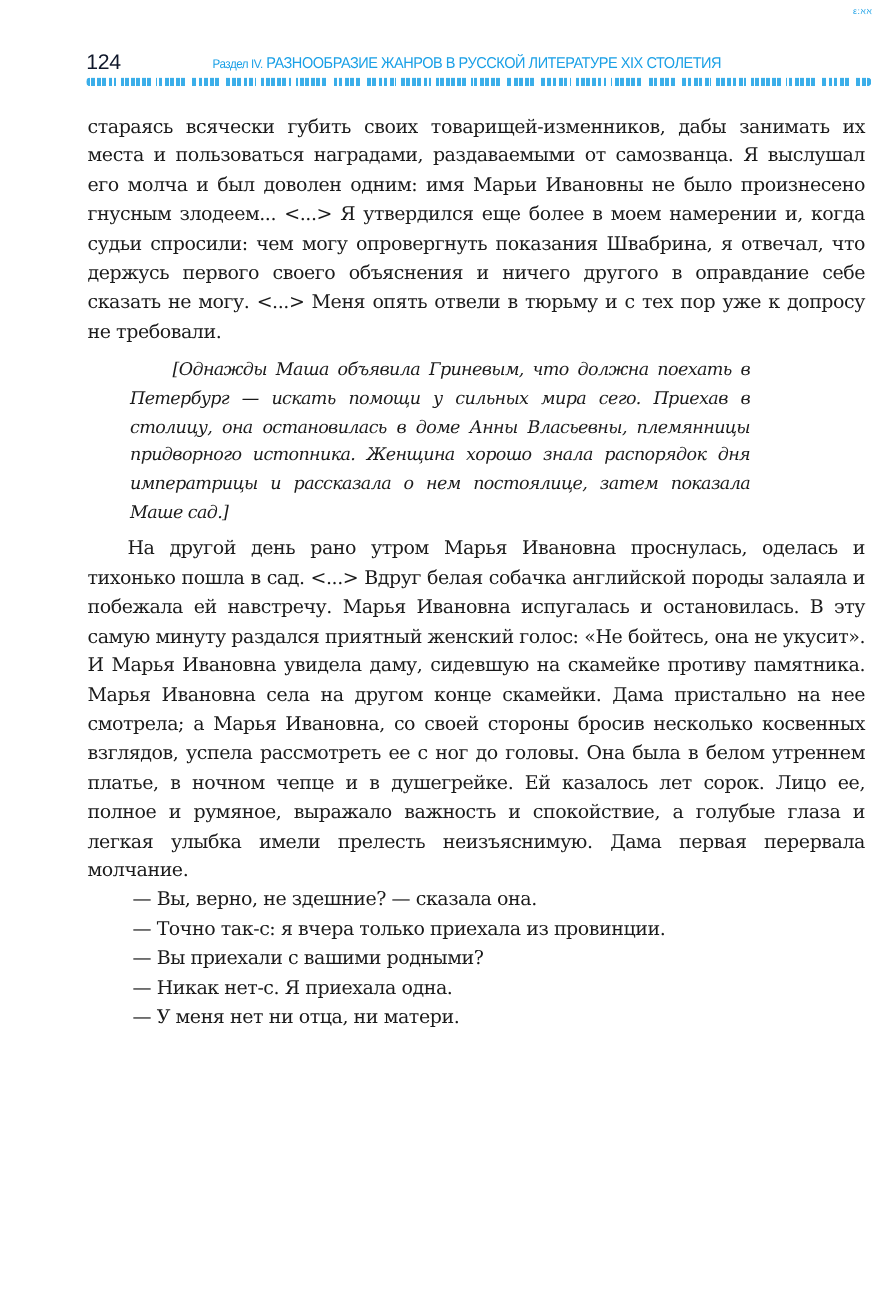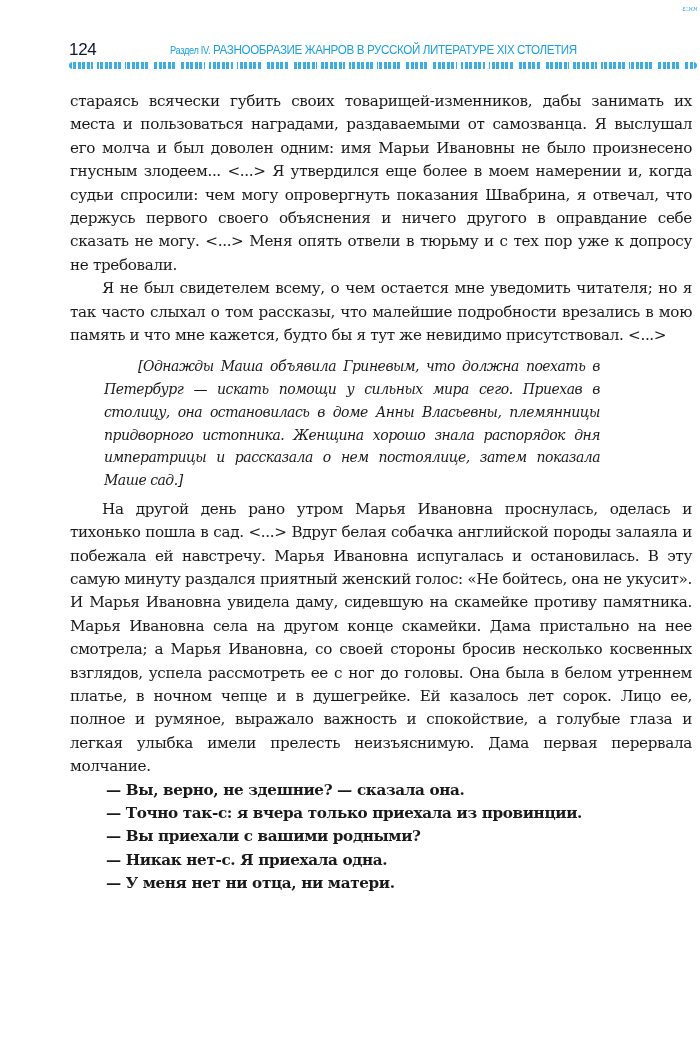--- a/index.html
+++ b/index.html
@@ -36,36 +36,35 @@
     letter-spacing: -0.35px;
   }
   .text-body p { margin: 0; }
   .indent { text-indent: 32px; }
   .quote-block {
     margin: 8px 0 6px 34px; width: 496px; font-size: 14px; line-height: 22.7px;
     text-align: justify; letter-spacing: -0.5px;
   }
   .quote-block p { margin: 0; text-indent: 34px; font-style: italic; }
   .dialogue { margin: 0; padding-left: 36px; text-align: left; }
-  .line { display: block; font-weight: bold; }
+  .line { display: block; }
 </style>
 </head>
 <body>
 
 <div class="corner-mark">ε:ℵℵ</div>
 
 <div class="header">
   <span class="page-number">124</span>
   <span class="running-title"><span class="small">Раздел IV.</span> <span>РАЗНООБРАЗИЕ ЖАНРОВ В РУССКОЙ ЛИТЕРАТУРЕ XIX СТОЛЕТИЯ</span></span>
   <div class="ornament"></div>
 </div>
 
 <div class="text-body">
   <p>стараясь всячески губить своих товарищей-изменников, дабы занимать их места и пользоваться наградами, раздаваемыми от самозванца. Я выслушал его молча и был доволен одним: имя Марьи Ивановны не было произнесено гнусным злодеем... &lt;...&gt; Я утвердился еще более в моем намерении и, когда судьи спросили: чем могу опровергнуть показания Швабрина, я отвечал, что держусь первого своего объяснения и ничего другого в оправдание себе сказать не могу. &lt;...&gt; Меня опять отвели в тюрьму и с тех пор уже к допросу не требовали.</p>
-  <p class="indent">Я не был свидетелем всему, о чем остается мне уведомить читателя; но я так часто слыхал о том рассказы, что малейшие подробности врезались в мою память и что мне кажется, будто бы я тут же невидимо присутствовал. &lt;...&gt;</p>
   <div class="quote-block">
     <p>[Однажды Маша объявила Гриневым, что должна поехать в Петербург — искать помощи у сильных мира сего. Приехав в столицу, она остановилась в доме Анны Власьевны, племянницы придворного истопника. Женщина хорошо знала распорядок дня императрицы и рассказала о нем постоялице, затем показала Маше сад.]</p>
   </div>
   <p class="indent">На другой день рано утром Марья Ивановна проснулась, оделась и тихонько пошла в сад. &lt;...&gt; Вдруг белая собачка английской породы залаяла и побежала ей навстречу. Марья Ивановна испугалась и остановилась. В эту самую минуту раздался приятный женский голос: «Не бойтесь, она не укусит». И Марья Ивановна увидела даму, сидевшую на скамейке противу памятника. Марья Ивановна села на другом конце скамейки. Дама пристально на нее смотрела; а Марья Ивановна, со своей стороны бросив несколько косвенных взглядов, успела рассмотреть ее с ног до головы. Она была в белом утреннем платье, в ночном чепце и в душегрейке. Ей казалось лет сорок. Лицо ее, полное и румяное, выражало важность и спокойствие, а голубые глаза и легкая улыбка имели прелесть неизъяснимую. Дама первая перервала молчание.</p>
   <div class="dialogue">
     <span class="line">— Вы, верно, не здешние? — сказала она.</span>
     <span class="line">— Точно так-с: я вчера только приехала из провинции.</span>
     <span class="line">— Вы приехали с вашими родными?</span>
     <span class="line">— Никак нет-с. Я приехала одна.</span>
     <span class="line">— У меня нет ни отца, ни матери.</span>

